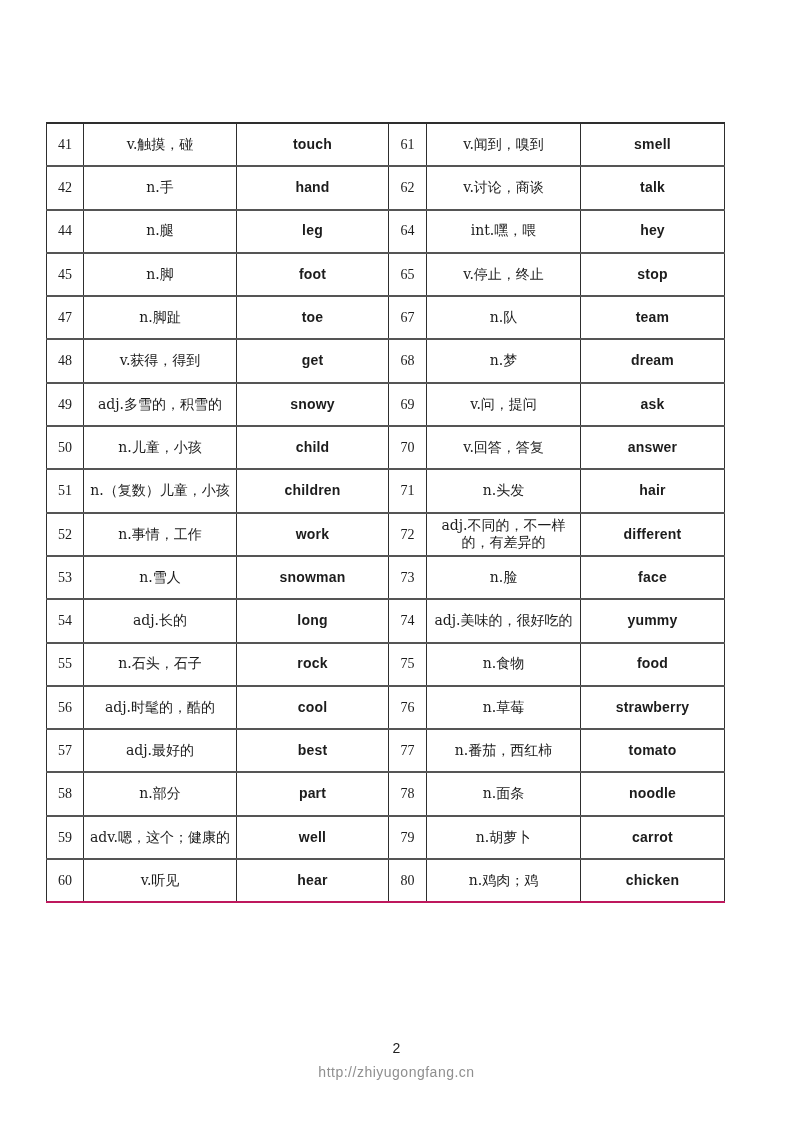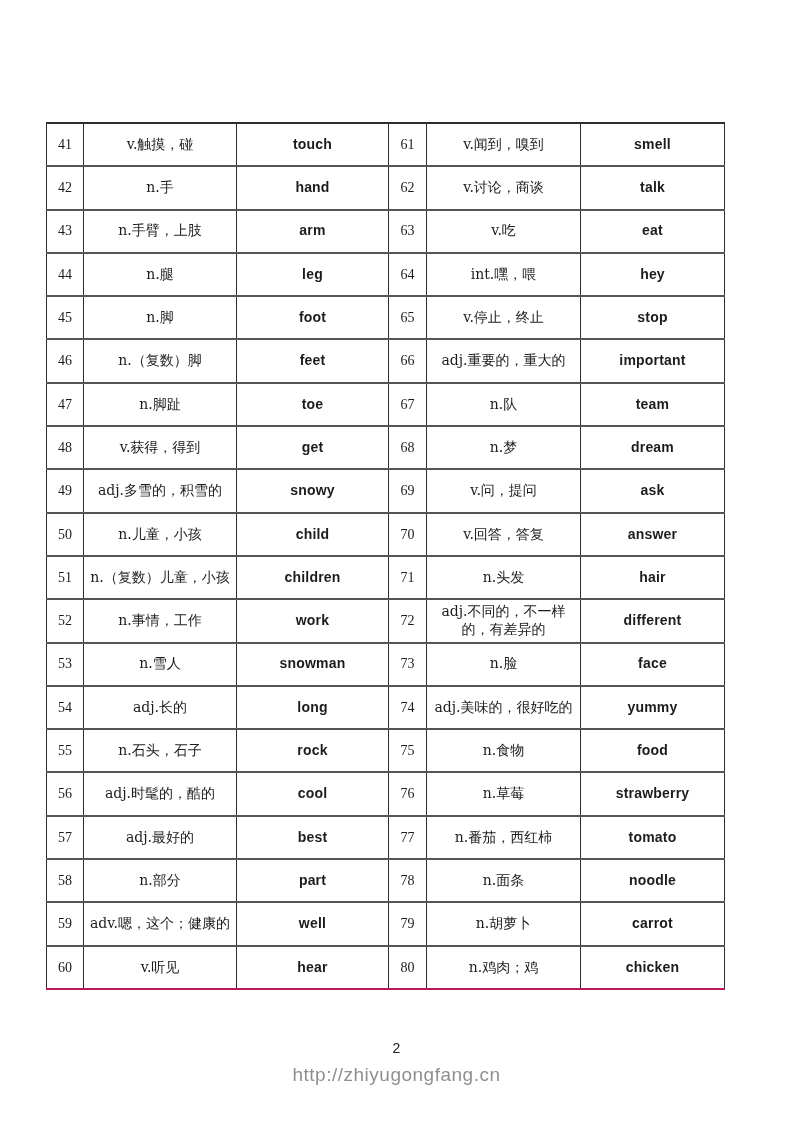--- a/index.html
+++ b/index.html
@@ -64,21 +64,21 @@
     font-size: 14px;
     color: #222222;
   }
   .footer-url {
     position: absolute;
     top: 1064px;
     left: 0;
     width: 100%;
     text-align: center;
     font-family: "Liberation Sans", "DejaVu Sans", sans-serif;
-    font-size: 19px;
+    font-size: 14px;
     color: #8f8f8f;
     letter-spacing: 0.5px;
   }
 </style>
 </head>
 <body>
 
 <div class="page">
 
   <table class="vocab">
@@ -101,52 +101,36 @@
         </tr>
         <tr>
           <td class="num">42</td>
           <td class="cn">n.手</td>
           <td class="en">hand</td>
           <td class="num">62</td>
           <td class="cn">v.讨论，商谈</td>
           <td class="en">talk</td>
         </tr>
         <tr>
-          <td class="num">43</td>
-          <td class="cn">n.手臂，上肢</td>
-          <td class="en">arm</td>
-          <td class="num">63</td>
-          <td class="cn">v.吃</td>
-          <td class="en">eat</td>
-        </tr>
-        <tr>
           <td class="num">44</td>
           <td class="cn">n.腿</td>
           <td class="en">leg</td>
           <td class="num">64</td>
           <td class="cn">int.嘿，喂</td>
           <td class="en">hey</td>
         </tr>
         <tr>
           <td class="num">45</td>
           <td class="cn">n.脚</td>
           <td class="en">foot</td>
           <td class="num">65</td>
           <td class="cn">v.停止，终止</td>
           <td class="en">stop</td>
         </tr>
         <tr>
-          <td class="num">46</td>
-          <td class="cn">n.（复数）脚</td>
-          <td class="en">feet</td>
-          <td class="num">66</td>
-          <td class="cn">adj.重要的，重大的</td>
-          <td class="en">important</td>
-        </tr>
-        <tr>
           <td class="num">47</td>
           <td class="cn">n.脚趾</td>
           <td class="en">toe</td>
           <td class="num">67</td>
           <td class="cn">n.队</td>
           <td class="en">team</td>
         </tr>
         <tr>
           <td class="num">48</td>
           <td class="cn">v.获得，得到</td>

